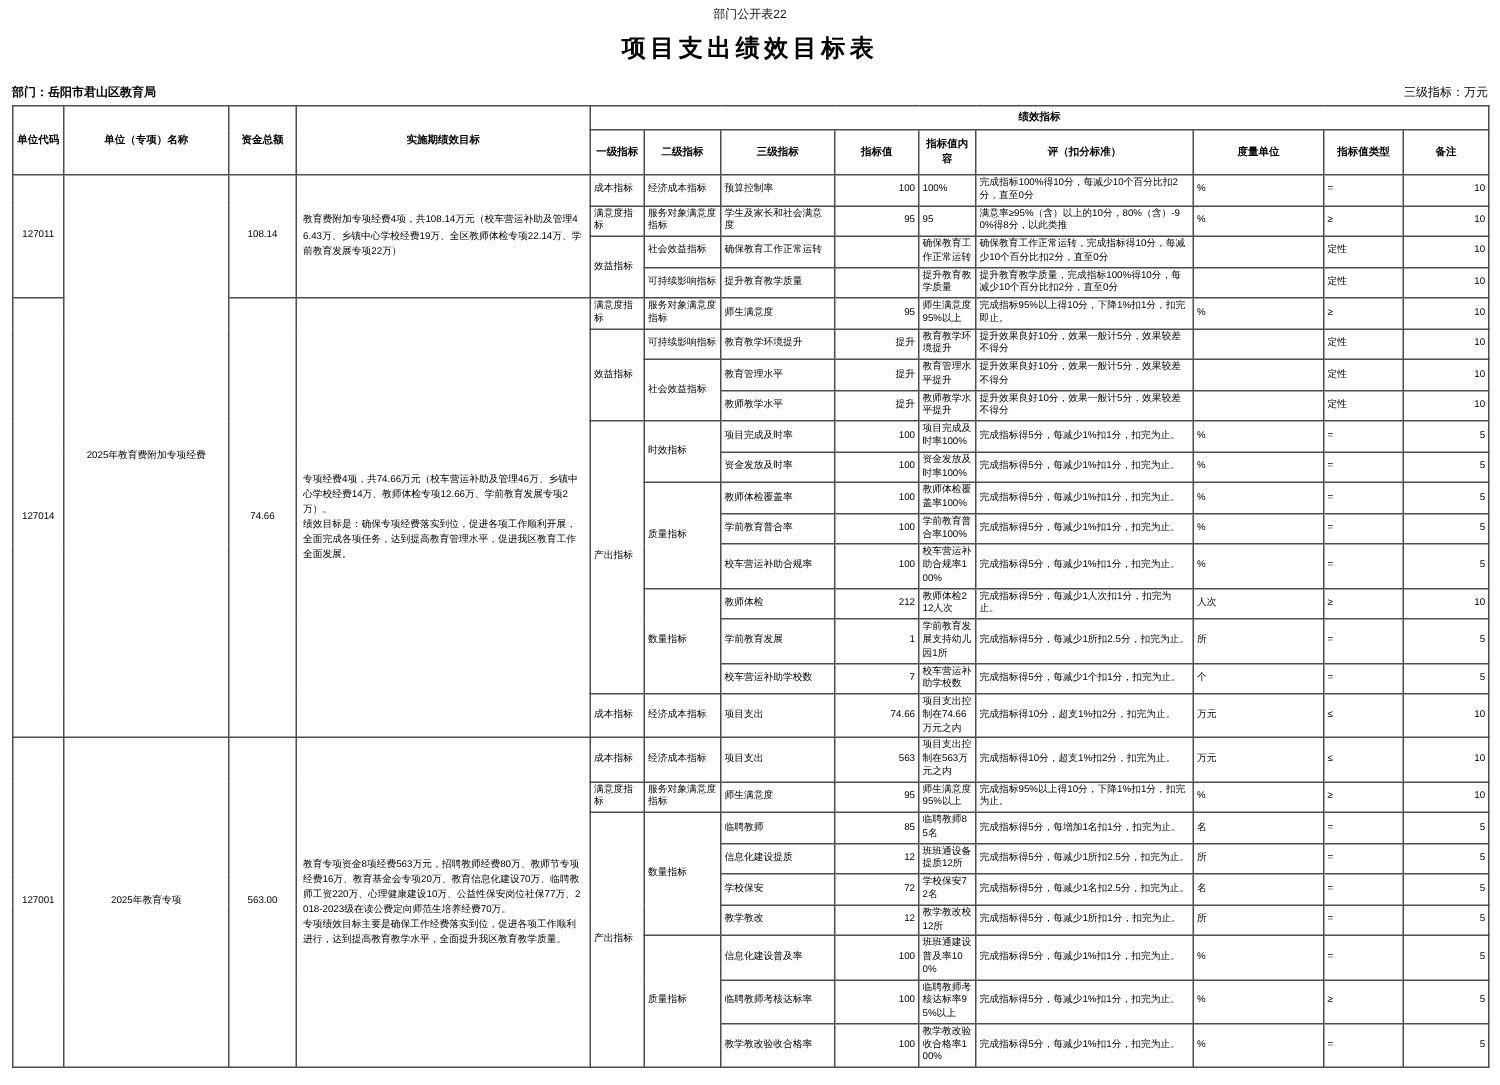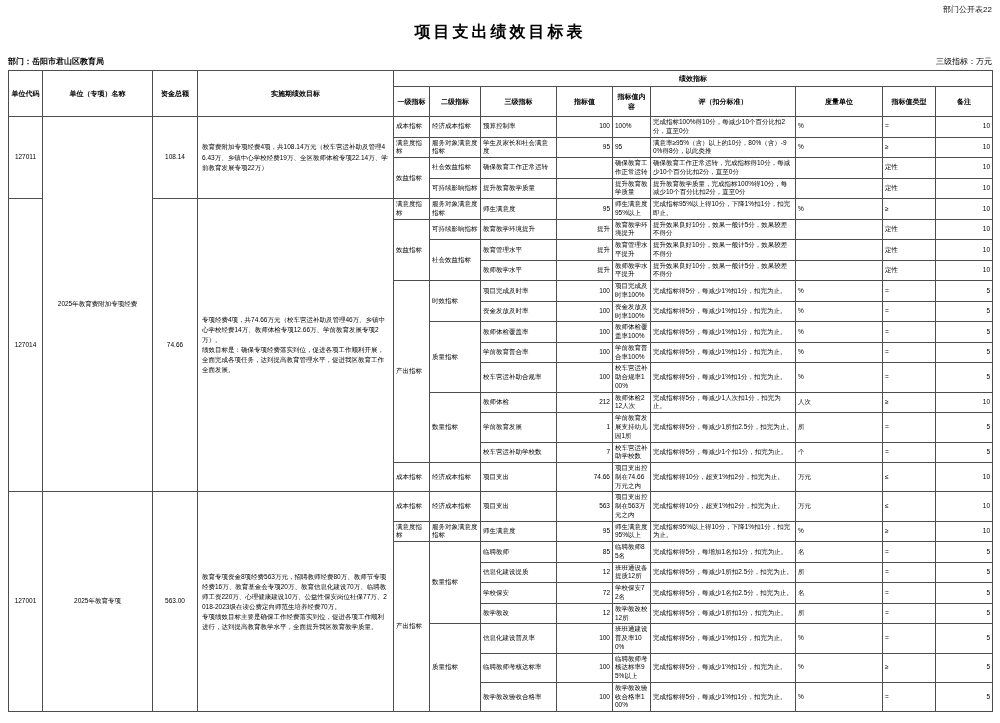--- a/index.html
+++ b/index.html
@@ -3,21 +3,21 @@
 <meta charset="utf-8">
 <style>
   * { margin: 0; padding: 0; box-sizing: border-box; }
   html, body { background: #ffffff; }
   body {
     width: 1000px; height: 723px; overflow: hidden;
     font-family: "Liberation Sans", "DejaVu Sans", sans-serif;
     color: #000;
   }
   .page { padding: 4px 8px 0 8px; }
-  .corner { font-size: 8px; text-align: right; line-height: 11px; color: #111; }
+  .corner { font-size: 8px; text-align: center; line-height: 11px; color: #111; }
   .title { font-size: 16px; font-weight: bold; text-align: center; letter-spacing: 3px; margin: 7px 0 13px 0; }
   .meta { display: flex; justify-content: space-between; font-size: 8px; margin-bottom: 3px; }
   .meta .dept { font-weight: bold; }
   table.perf { border-collapse: collapse; table-layout: fixed; width: 984px; }
   table.perf th, table.perf td {
     border: 1px solid #4d4d4d;
     font-size: 6.5px; line-height: 1.35;
     padding: 1px 2px; vertical-align: middle;
     word-break: break-all; overflow: hidden;
   }

